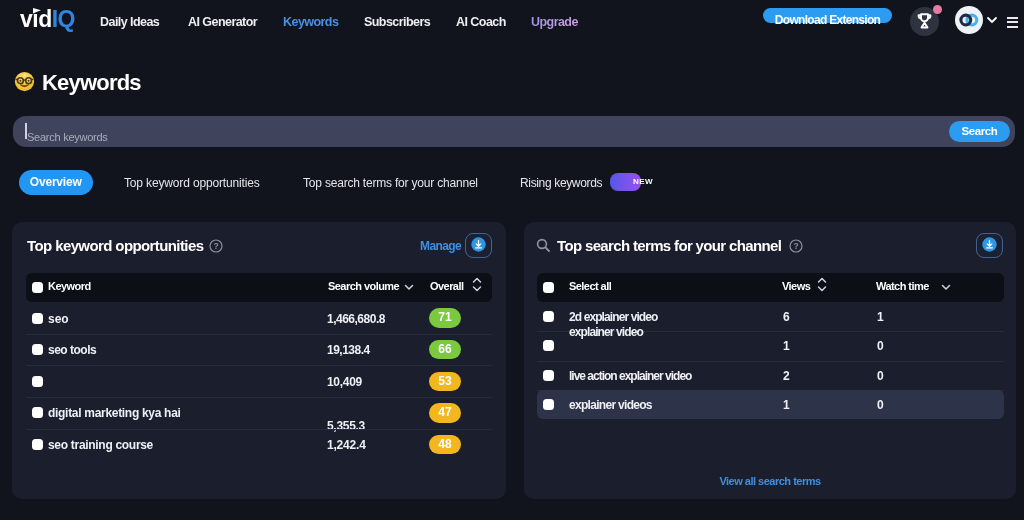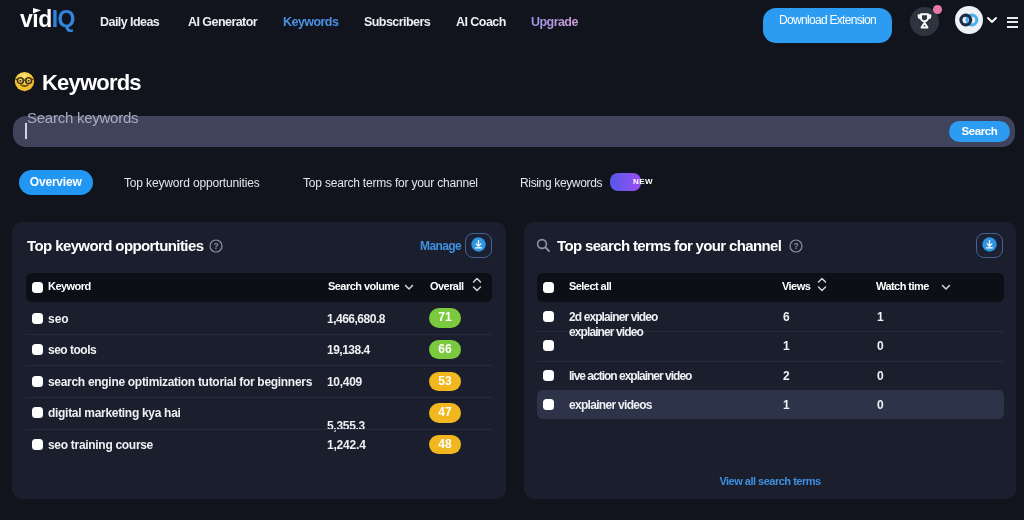--- a/index.html
+++ b/index.html
@@ -28,21 +28,21 @@
     <polygon points="0,0 8,2.2 0,5.5" fill="#fff"></polygon>
   </svg>
 
 <div class="navlink" style="left:100px;">Daily Ideas</div>
 <div class="navlink" style="left:188px;">AI Generator</div>
 <div class="navlink" style="left:283px; color:#4a90e2;">Keywords</div>
 <div class="navlink" style="left:364px;">Subscribers</div>
 <div class="navlink" style="left:456px;">AI Coach</div>
 <div class="navlink" style="left:531px; background:linear-gradient(90deg,#a095e6,#cf9fdd); -webkit-background-clip:text; -webkit-text-fill-color:transparent;">Upgrade</div>
 
-<div class="abs" style="left:763px; top:8px; width:129px; height:35px; background:#2c9cf2; border-radius:13px; color:#fff; font-size:12px; font-weight:400; letter-spacing:-0.7px; text-align:center; line-height:25px;">Download Extension</div>
+<div class="abs" style="left:763px; top:8px; width:129px; height:15px; background:#2c9cf2; border-radius:13px; color:#fff; font-size:12px; font-weight:700; letter-spacing:-0.7px; text-align:center; line-height:25px;">Download Extension</div>
 
 <div class="abs" style="left:910px; top:7px; width:29px; height:29px; background:#2e3340; border-radius:50%;"></div>
 <svg class="abs" style="left:916px; top:12px;" width="17" height="19" viewBox="0 0 17 19">
   <g fill="none" stroke="#fff" stroke-width="1.9" stroke-linejoin="round">
     <path d="M5 2.2h7v3.6a3.5 3.5 0 0 1-7 0z"></path>
     <path d="M5 3.2H2.6v.7a2.4 2.4 0 0 0 2.4 2.3M12 3.2h2.4v.7a2.4 2.4 0 0 1-2.4 2.3"></path>
     <path d="M8.5 10.8l-3 4.7h6z"></path>
   </g>
 </svg>
 <div class="abs" style="left:933px; top:5px; width:9px; height:9px; background:#e87ba3; border-radius:50%;"></div>
@@ -75,21 +75,21 @@
   <path d="M10.4 10.4h3.2" stroke="#4f3a07" stroke-width="1.7" fill="none"></path>
   <path d="M4.2 10.2L1.8 9.3M19.8 10.2l2.4-.9" stroke="#4f3a07" stroke-width="1.5" fill="none"></path>
   <circle cx="7.3" cy="11.2" r="1.2" fill="#4f3a07"></circle>
   <circle cx="16.7" cy="11.2" r="1.2" fill="#4f3a07"></circle>
   <path d="M7 15.6q5 4.6 10 0q-5 2.1-10 0z" fill="#5a4209" stroke="#5a4209" stroke-width="0.8" stroke-linejoin="round"></path>
 </svg>
 <div class="abs" style="left:42px; top:69.5px; font-size:22px; font-weight:800; color:#fff; letter-spacing:-0.8px;">Keywords</div>
 
 <div class="abs" style="left:13px; top:116px; width:1002px; height:31px; background:#3f435b; border-radius:13px;"></div>
 <div class="abs" style="left:25px; top:123px; width:1.5px; height:16px; background:#cfd3e0;"></div>
-<div class="abs" style="left:27px; top:109px; font-size:15px; letter-spacing:-0.25px; color:#a8adbd;">Search keywords</div>
+<div class="abs" style="left:27px; top:131px; font-size:11px; letter-spacing:-0.25px; color:#a8adbd;">Search keywords</div>
 <div class="abs" style="left:949px; top:121px; width:61px; height:21px; background:#2c9cf2; border-radius:11px; color:#fff; font-size:11.5px; font-weight:700; letter-spacing:-0.4px; text-align:center; line-height:21px;">Search</div>
 
 <div class="abs" style="left:18.7px; top:169.6px; width:74px; height:25px; background:#2196f3; border-radius:13px; color:#fff; font-size:12px; font-weight:700; letter-spacing:-0.2px; text-align:center; line-height:25px;">Overview</div>
 <div class="abs" style="left:124px; top:176px; font-size:12px; letter-spacing:-0.15px; color:#e3e5ea;">Top keyword opportunities</div>
 <div class="abs" style="left:303px; top:176px; font-size:12px; letter-spacing:-0.2px; color:#e3e5ea;">Top search terms for your channel</div>
 <div class="abs" style="left:520px; top:176px; font-size:12px; letter-spacing:-0.35px; color:#e3e5ea;">Rising keywords</div>
 <div class="abs" style="left:610px; top:173px; width:31px; height:17.5px; background:linear-gradient(90deg,#5558e8,#9a4ff2); border-radius:8px; color:#fff; font-size:8px; font-weight:800; letter-spacing:.4px; text-align:center; line-height:17.5px;padding-left:23px;">NEW</div>
 
 <div class="card" style="left:12px; width:494px;">
   <div class="title" style="left:15px;">Top keyword opportunities</div>
@@ -123,21 +123,20 @@
   <div class="badge" style="left:417px; top:86.3px; background:#7bc93f;">71</div>
   <div class="sep" style="left:14px; top:111.8px; width:466px;"></div>
 
   <div class="cb" style="left:20px; top:122.1px;"></div>
   <div class="abs rowtxt" style="left:36px; top:121.1px; letter-spacing:-0.5px;">seo tools</div>
   <div class="abs num" style="left:315px; top:121.1px; letter-spacing:-0.5px;">19,138.4</div>
   <div class="badge" style="left:417px; top:117.9px; background:#7bc93f;">66</div>
   <div class="sep" style="left:14px; top:143.4px; width:466px;"></div>
 
   <div class="cb" style="left:20px; top:153.7px;"></div>
-  <div class="abs rowtxt" style="left:36px; top:152.7px; letter-spacing:-0.3px;">search engine optimization tutorial for beginners</div>
   <div class="abs num" style="left:315px; top:152.7px; letter-spacing:-0.3px;">10,409</div>
   <div class="badge" style="left:417px; top:149.5px; background:#f2b61e;">53</div>
   <div class="sep" style="left:14px; top:175px; width:466px;"></div>
 
   <div class="cb" style="left:20px; top:185.3px;"></div>
   <div class="abs rowtxt" style="left:36px; top:184.3px; letter-spacing:-0.3px;">digital marketing kya hai</div>
   <div class="abs num" style="left:315px; top:184.3px; letter-spacing:-0.3px;margin-top:13px;">5,355.3</div>
   <div class="badge" style="left:417px; top:181.1px; background:#f2b61e;">47</div>
   <div class="sep" style="left:14px; top:206.6px; width:466px;"></div>
 

